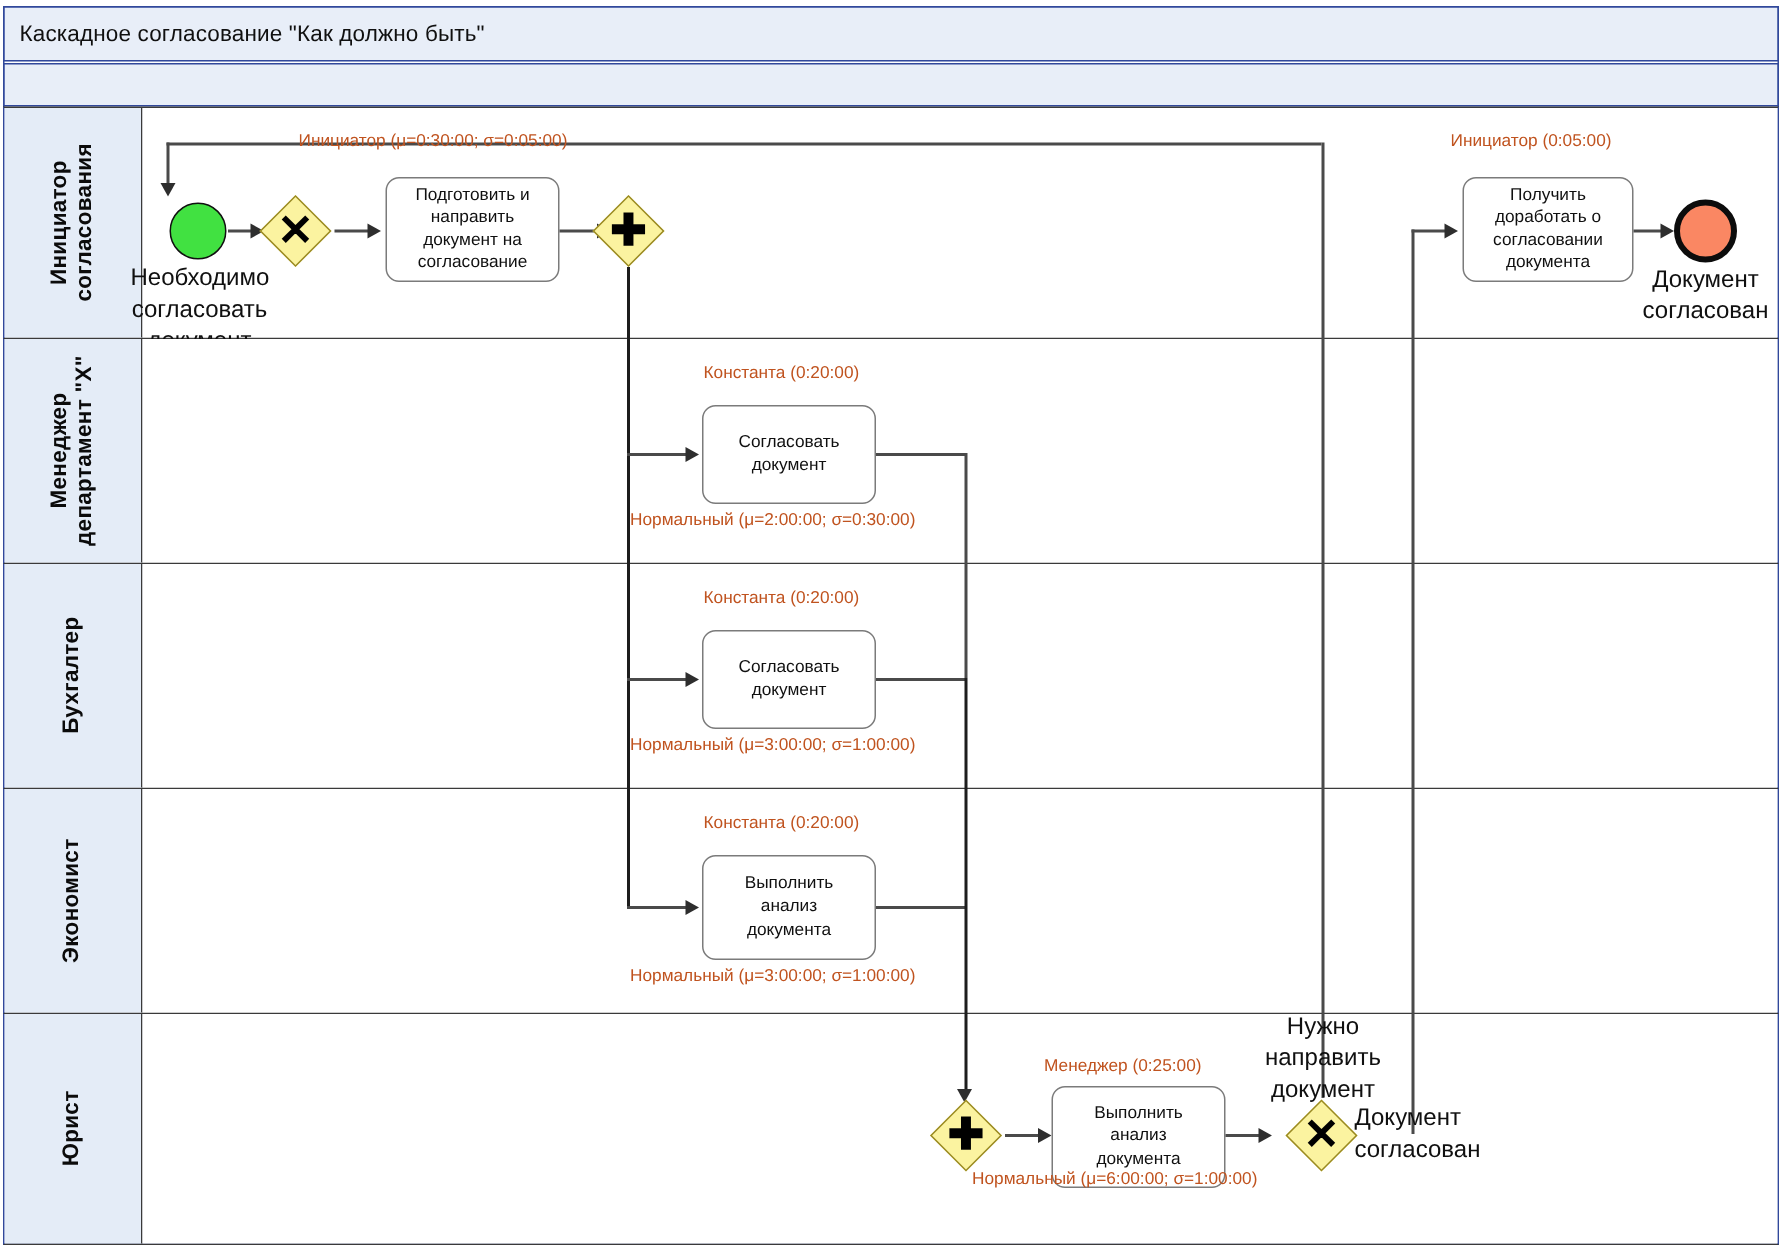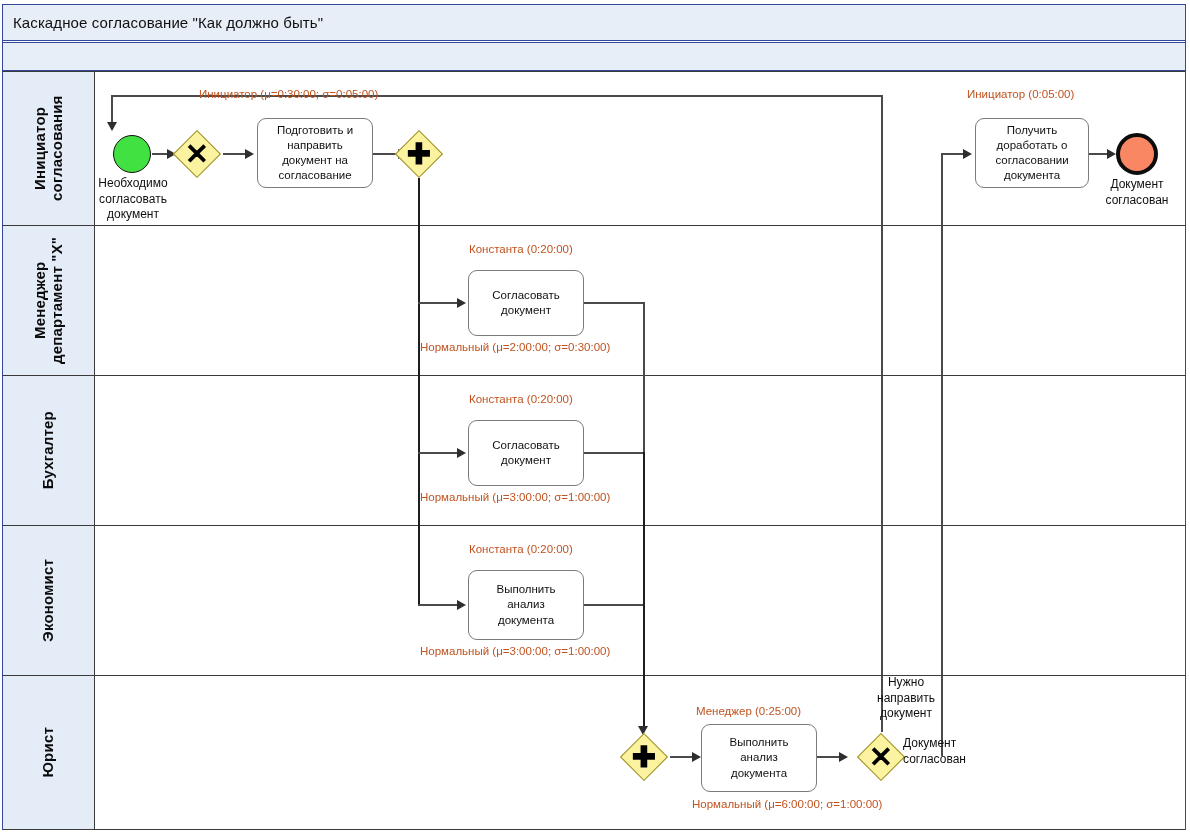--- a/index.html
+++ b/index.html
@@ -44,21 +44,21 @@
   .h,.v{position:absolute;background:#4a4a4a;}
   .h{height:1.5px;}
   .v{width:1.5px;}
   .v.thick{width:2.3px;background:#1d1d1d;}
   .arw{position:absolute;width:0;height:0;}
   .arw.r{border-top:5px solid transparent;border-bottom:5px solid transparent;border-left:9px solid #2e2e2e;}
   .arw.d{border-left:5px solid transparent;border-right:5px solid transparent;border-top:9px solid #2e2e2e;}
 
   
   .ann{position:absolute;font-size:11.5px;color:#c0531f;white-space:nowrap;}
-  .lbl{position:absolute;font-size:12px;color:#101010;text-align:center;line-height:1.3;}
+  .lbl{position:absolute;font-size:16px;color:#101010;text-align:center;line-height:1.3;}
 </style>
 </head>
 <body>
 
 <div id="stage">
 
   <div class="pool-title">
     <span>Каскадное согласование "Как должно быть"</span>
   </div>
   <div class="pool-sub"></div>
@@ -239,32 +239,32 @@
       <div class="arw r" style="left:597px;top:76px;"></div>
 
       <div class="ann" style="left:601px;top:29px;">Менеджер (0:25:00)</div>
       <div class="task" style="left:606px;top:48px;width:116px;height:68px;">
         <div>
           <div>Выполнить</div>
           <div>анализ</div>
           <div>документа</div>
         </div>
       </div>
-      <div class="ann" style="left:553px;top:122px;margin-left:44px;">Нормальный (μ=6:00:00; σ=1:00:00)</div>
+      <div class="ann" style="left:553px;top:104px;">Нормальный (μ=6:00:00; σ=1:00:00)</div>
 
       <div class="h" style="left:722px;top:80px;width:25px;"></div>
       <div class="arw r" style="left:744px;top:76px;"></div>
 
       <div class="gw" style="left:760px;top:55px;">
         <div class="dia"></div>
         <div class="mk">✕</div>
       </div>
 
       <div class="v" style="left:786px;top:0;height:56px;"></div>
-      <div class="lbl" style="left:766px;top:-1px;width:90px;">
+      <div class="lbl" style="left:742px;top:-1px;width:90px;">
         <div>Нужно</div>
         <div>направить</div>
         <div>документ</div>
       </div>
 
       <div class="v" style="left:846px;top:0;height:80px;"></div>
       <div class="lbl" style="left:808px;top:60px;width:100px;text-align:left;">
         <div>Документ</div>
         <div>согласован</div>
       </div>

